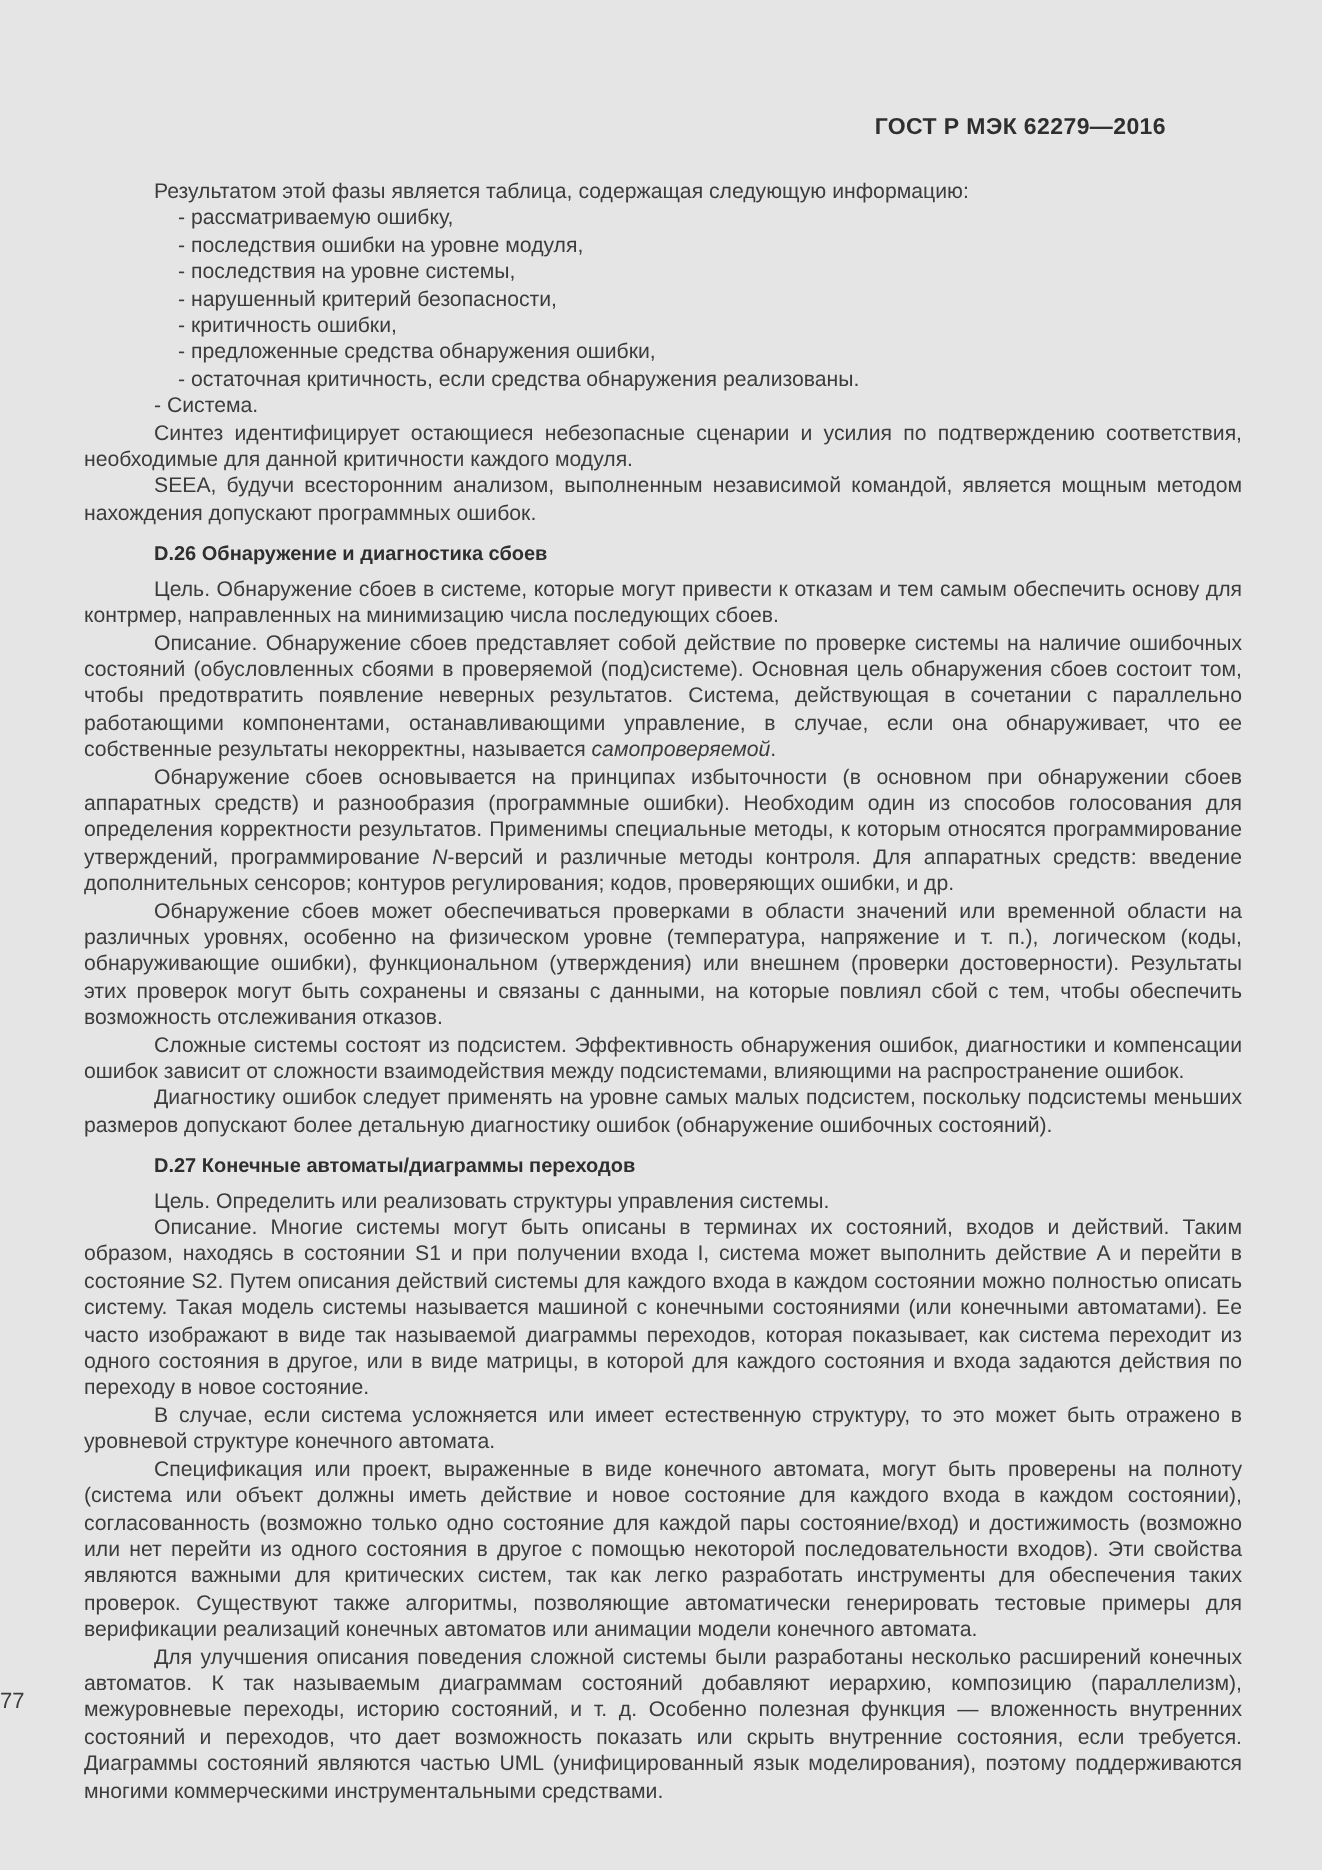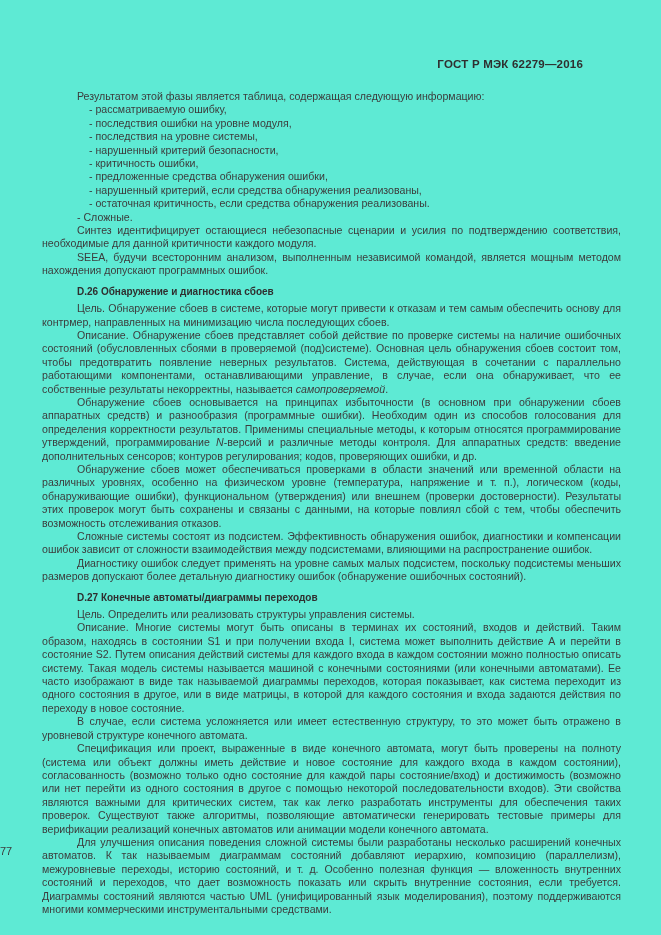--- a/index.html
+++ b/index.html
@@ -4,21 +4,21 @@
 <style>
   html, body {
     margin: 0;
     padding: 0;
     background: #ffffff;
   }
   .page {
     position: relative;
     width: 661px;
     height: 935px;
-    background: #5eead4;
+    background: #e5e5e5;
     font-family: "Liberation Sans", sans-serif;
     color: #3c3c3c;
     overflow: hidden;
   }
   .doc-header {
     position: absolute;
     top: 58px;
     left: 0;
     width: 583px; 
     text-align: right;
@@ -76,24 +76,23 @@
   <div class="content">
 
     <p>Результатом этой фазы является таблица, содержащая следующую информацию:</p>
 
     <div class="list-item">- рассматриваемую ошибку,</div>
     <div class="list-item">- последствия ошибки на уровне модуля,</div>
     <div class="list-item">- последствия на уровне системы,</div>
     <div class="list-item">- нарушенный критерий безопасности,</div>
     <div class="list-item">- критичность ошибки,</div>
     <div class="list-item">- предложенные средства обнаружения ошибки,</div>
-    <div class="list-item">- нарушенный критерий, если средства обнаружения реализованы,</div>
     <div class="list-item">- остаточная критичность, если средства обнаружения реализованы.</div>
 
-    <p>- Сложные.</p>
+    <p>- Система.</p>
     <p>Синтез идентифицирует остающиеся небезопасные сценарии и усилия по подтверждению соответствия, необходимые для данной критичности каждого модуля.</p>
     <p>SEEA, будучи всесторонним анализом, выполненным независимой командой, является мощным методом нахождения допускают программных ошибок.</p>
 
     <p class="section-heading">D.26 Обнаружение и диагностика сбоев</p>
 
     <p>Цель. Обнаружение сбоев в системе, которые могут привести к отказам и тем самым обеспечить основу для контрмер, направленных на минимизацию числа последующих сбоев.</p>
 
     <p><span>Описание. Обнаружение сбоев представляет собой действие по проверке системы на наличие ошибочных состояний (обусловленных сбоями в проверяемой (под)системе). Основная цель обнаружения сбоев состоит том, чтобы предотвратить появление неверных результатов. Система, действующая в сочетании с параллельно работающими компонентами, останавливающими управление, в случае, если она обнаруживает, что ее собственные результаты некорректны, называется </span><span class="em">самопроверяемой</span><span>.</span></p>
 
     <p><span>Обнаружение сбоев основывается на принципах избыточности (в основном при обнаружении сбоев аппаратных средств) и разнообразия (программные ошибки). Необходим один из способов голосования для определения корректности результатов. Применимы специальные методы, к которым относятся программирование утверждений, программирование </span><span class="em">N</span><span>-версий и различные методы контроля. Для аппаратных средств: введение дополнительных сенсоров; контуров регулирования; кодов, проверяющих ошибки, и др.</span></p>

